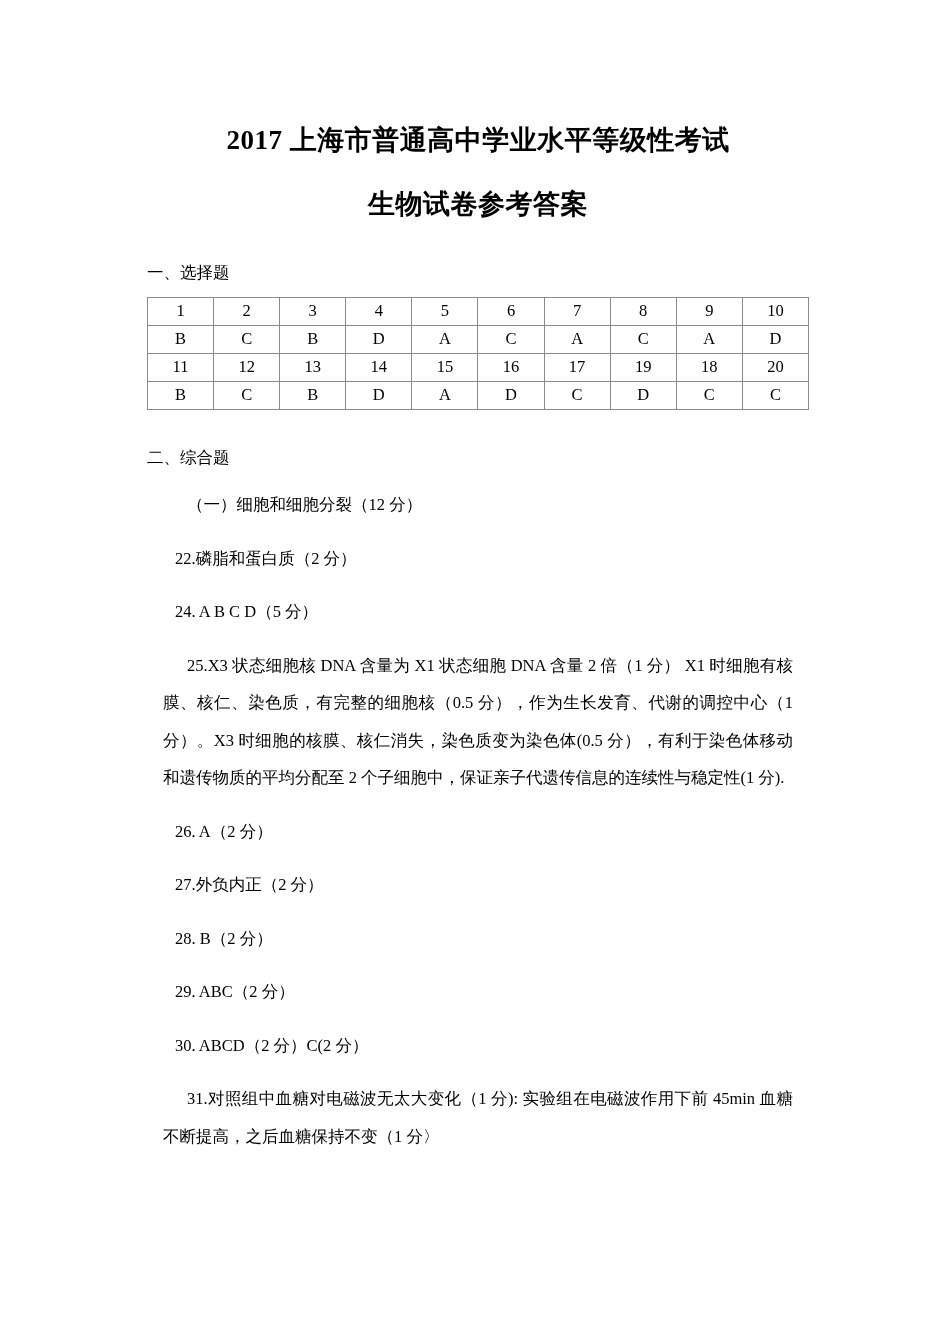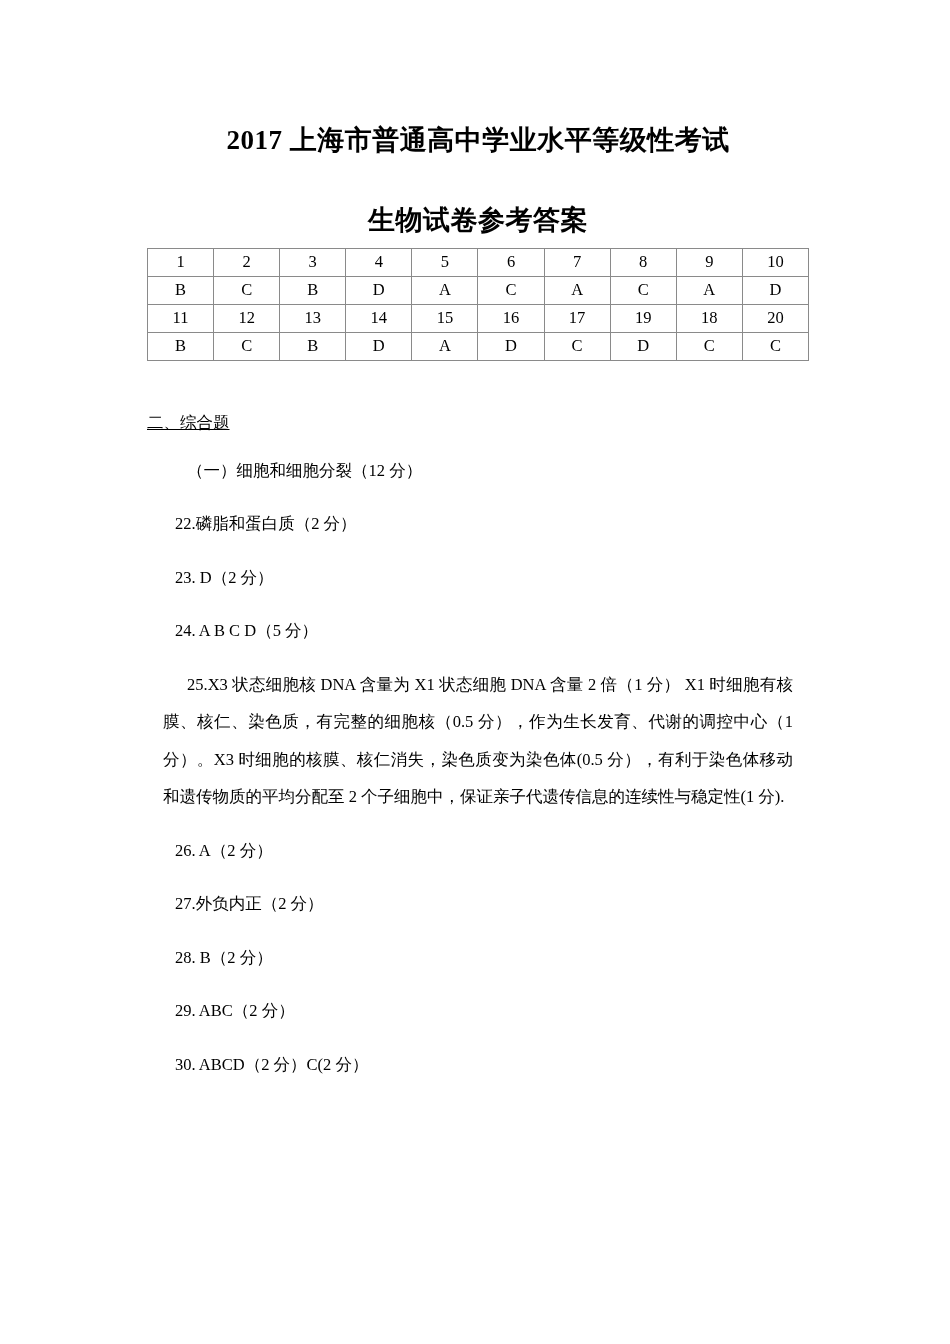--- a/index.html
+++ b/index.html
@@ -29,29 +29,29 @@
 
   
   .doc-title {
     text-align: center;
     font-weight: bold;
     font-size: 27px;
     letter-spacing: 0.5px;
     line-height: 1.2;
   }
   .title-1 { margin-top: 124px; }
-  .title-2 { margin-top: 48px; }
+  .title-2 { margin-top: 32px; }
 
   
   .section-heading {
     font-size: 16.5px;
     margin-top: 40px;
     line-height: 1.5;
   }
-  .section-heading.tight { margin-top: 50px; text-decoration: underline; }
+  .section-heading.tight { margin-top: 36px; }
 
   
   .answer-table {
     border-collapse: collapse;
     width: 662px;
     margin-top: 11px;
     table-layout: fixed;
   }
   .answer-table td {
     border: 1px solid #8a8a8a;
@@ -93,20 +93,21 @@
 </head>
 <body>
 
 <div class="page">
 
   <div class="content">
 
     <div class="doc-title title-1">2017 上海市普通高中学业水平等级性考试</div>
     <div class="doc-title title-2">生物试卷参考答案</div>
 
+    <div class="section-heading">一、选择题</div>
 
     <table class="answer-table">
       <tbody>
         <tr>
           <td>1</td>
           <td>2</td>
           <td>3</td>
           <td>4</td>
           <td>5</td>
           <td>6</td>
@@ -152,31 +153,31 @@
           <td>C</td>
         </tr>
       </tbody>
     </table>
 
     <div class="section-heading tight">二、综合题</div>
 
     <div class="block">
       <p class="para indent">（一）细胞和细胞分裂（12 分）</p>
       <p class="para indent-sm">22.磷脂和蛋白质（2 分）</p>
-      <p class="para indent-sm">23. D（2 分）</p>
       <p class="para indent-sm">24. A B C D（5 分）</p>
       <p class="para indent">25.X3 状态细胞核 DNA 含量为 X1 状态细胞 DNA 含量 2 倍（1 分） X1 时细胞有核膜、核仁、染色质，有完整的细胞核（0.5 分），作为生长发育、代谢的调控中心（1 分）。X3 时细胞的核膜、核仁消失，染色质变为染色体(0.5 分），有利于染色体移动和遗传物质的平均分配至 2 个子细胞中，保证亲子代遗传信息的连续性与稳定性(1 分).</p>
     </div>
 
     <div>
       <p class="para indent-sm">26. A（2 分）</p>
       <p class="para indent-sm">27.外负内正（2 分）</p>
       <p class="para indent-sm">28. B（2 分）</p>
       <p class="para indent-sm">29. ABC（2 分）</p>
       <p class="para indent-sm">30. ABCD（2 分）C(2 分）</p>
+      <p class="para indent">31.对照组中血糖对电磁波无太大变化（1 分): 实验组在电磁波作用下前 45min 血糖不断提高，之后血糖保持不变（1 分〉</p>
     </div>
 
 
   </div>
 
   <div class="footer">
     <span>第 1 页</span><span class="sep">|</span><span>共 2 页</span>
   </div>
 
 </div>

